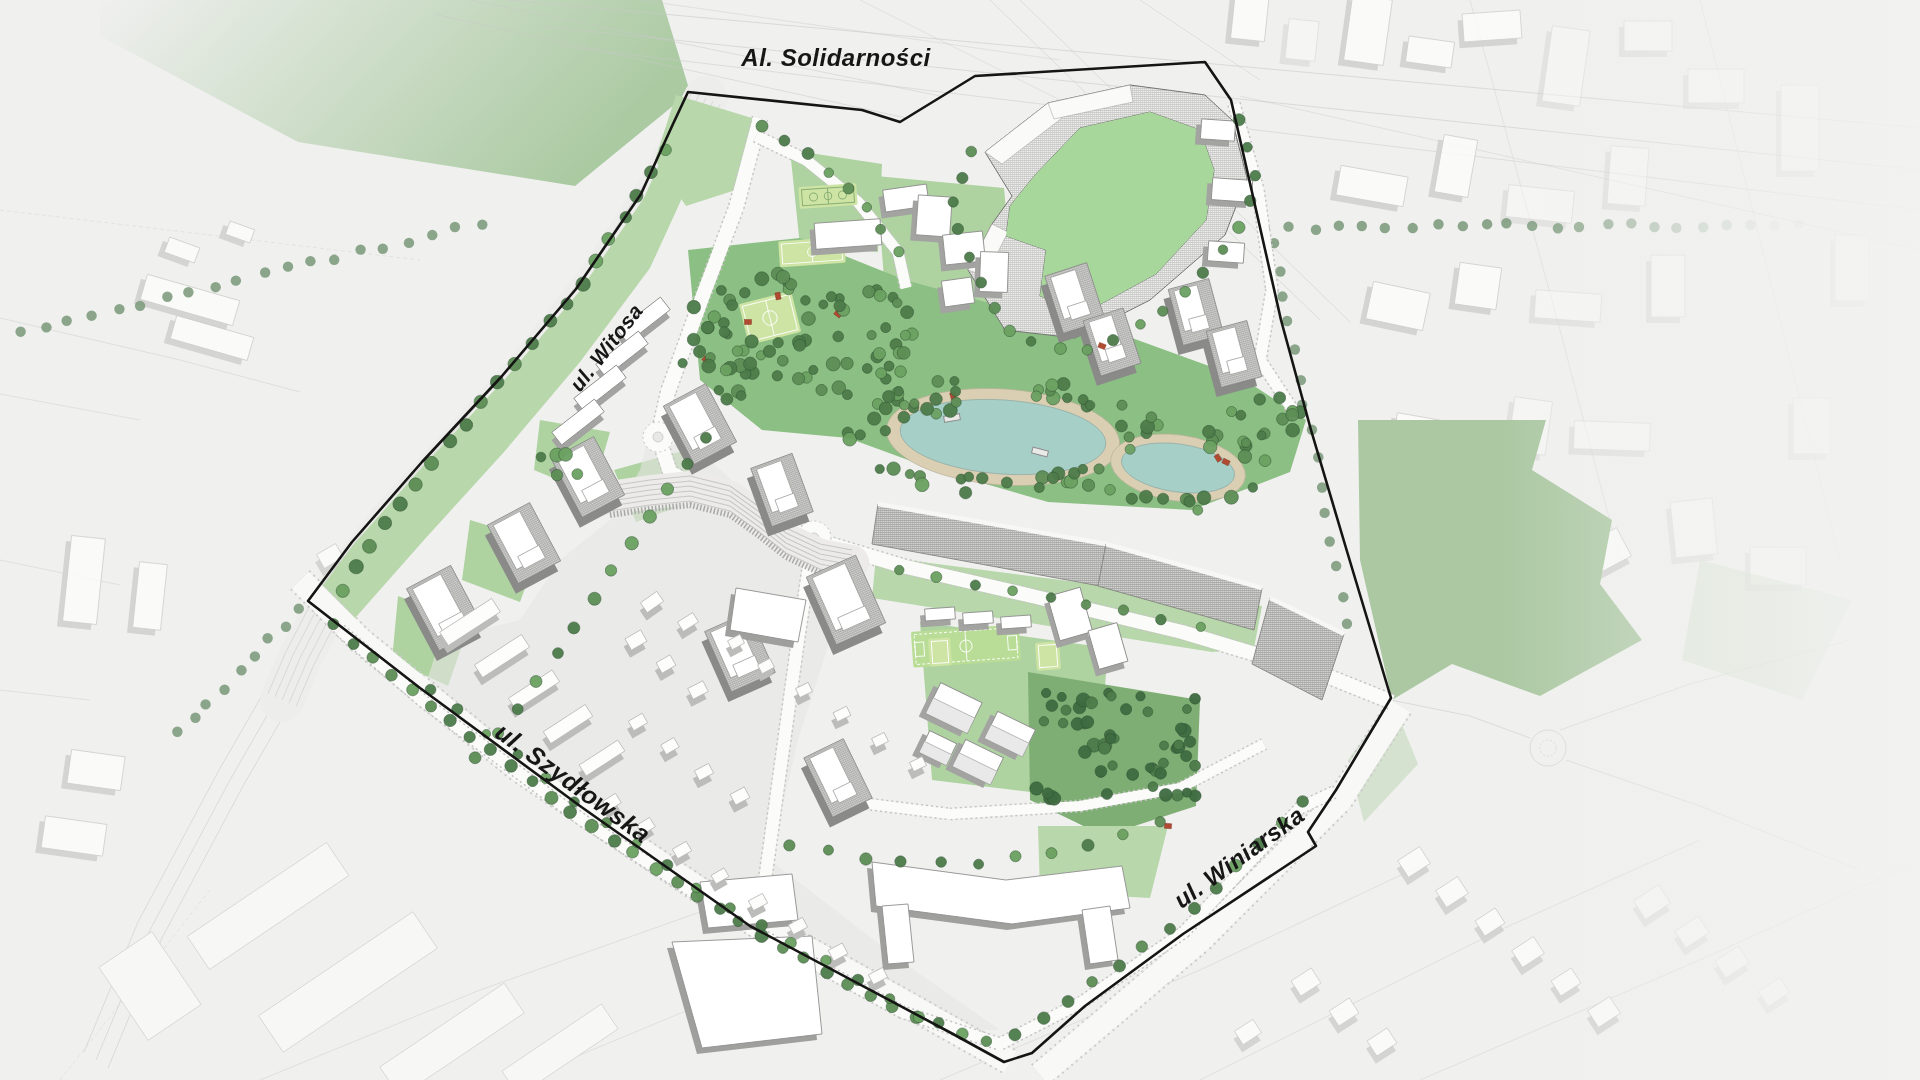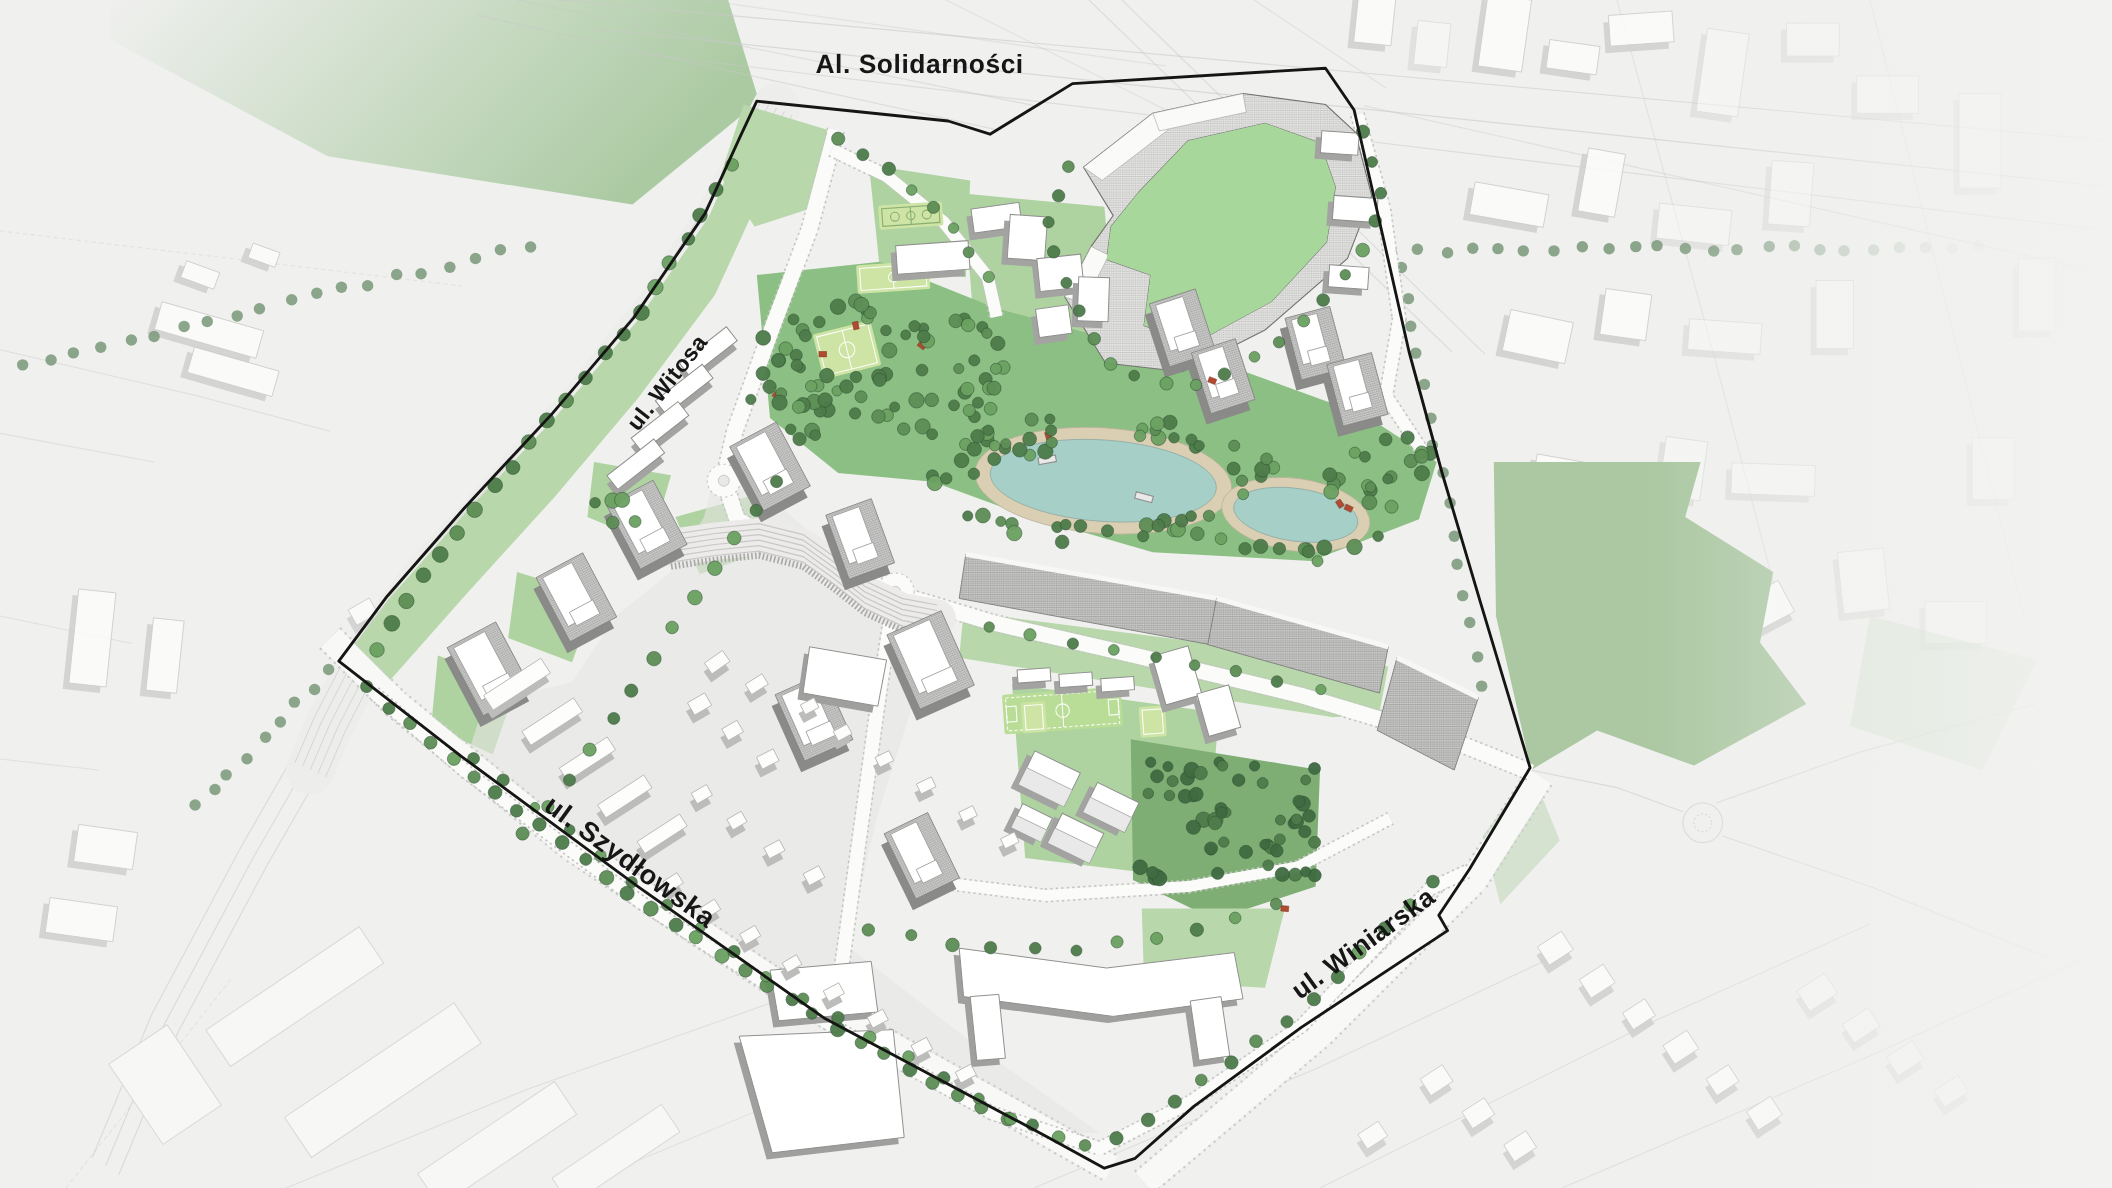--- a/index.html
+++ b/index.html
@@ -1,17 +1,17 @@
 <!DOCTYPE html>
 <html><head>
 <meta charset="utf-8">
 <style>
   html,body{margin:0;padding:0;background:#ffffff;}
   .stage{position:relative;width:1920px;height:1080px;overflow:hidden;background:#f0f0ef;
-         font-family:"Liberation Sans",sans-serif;}
+         font-family:"Liberation Sans",sans-serif;font-style:italic;}
   svg{display:block;width:1920px;height:1080px;}
   text{font-family:"Liberation Sans",sans-serif;fill:#161616;}
   .street-label{font-weight:600;letter-spacing:.5px;}
 </style>
 </head>
 <body>
 
 <div class="stage">
   <svg viewBox="0 0 1920 1080">
     <defs>

